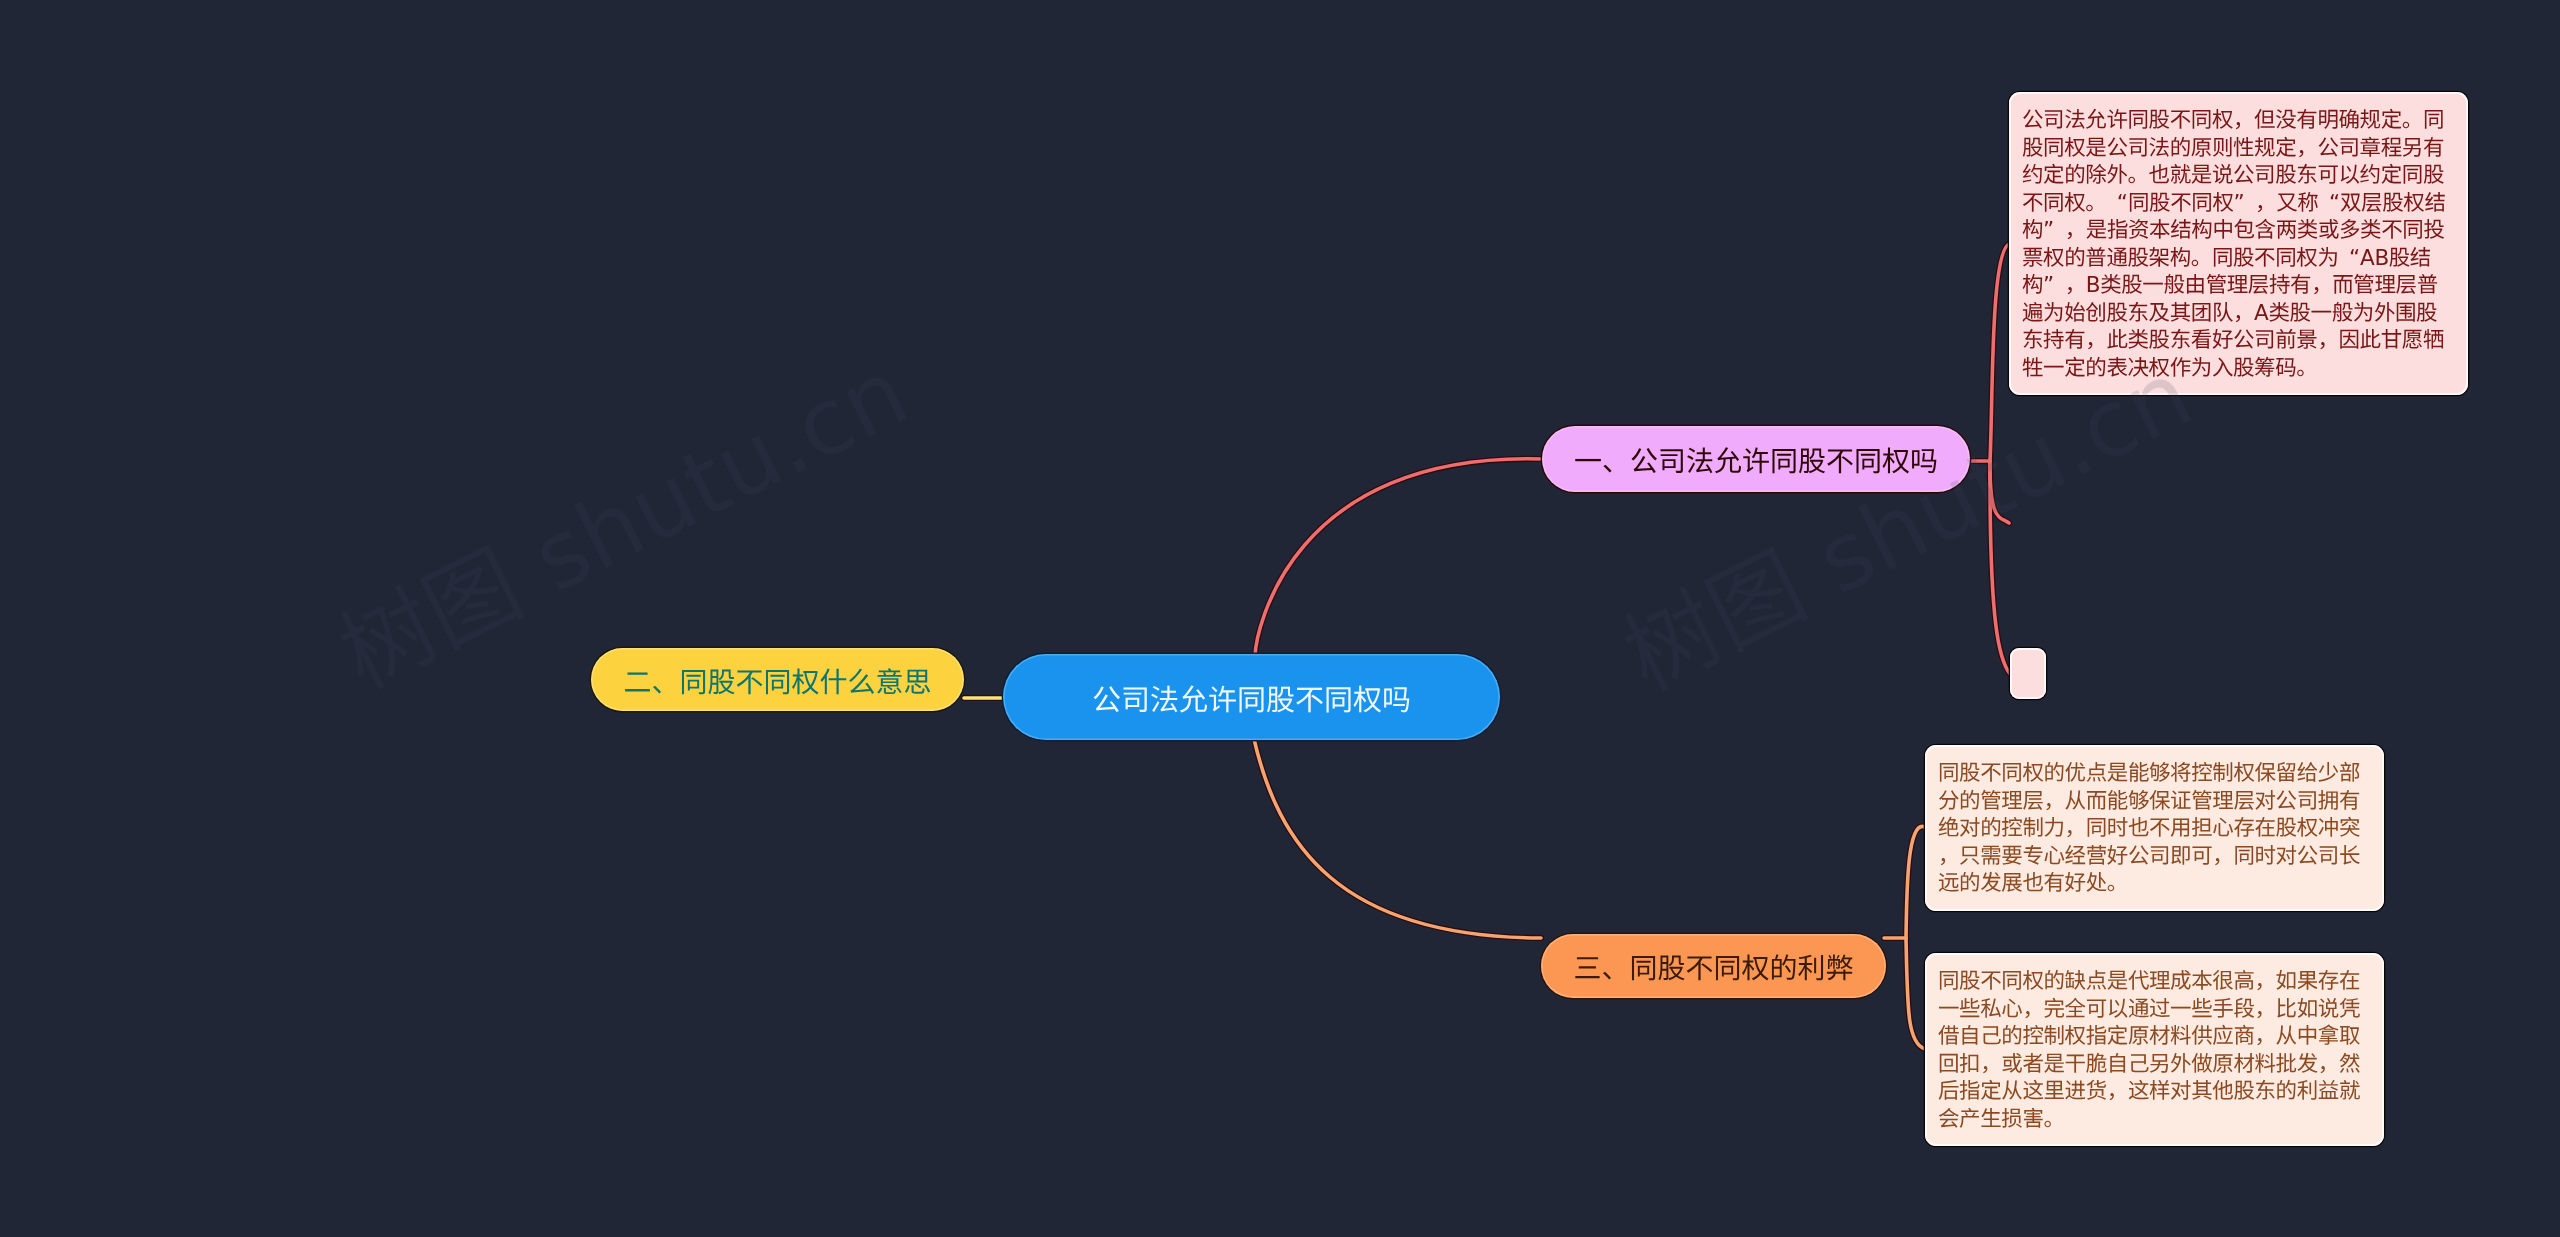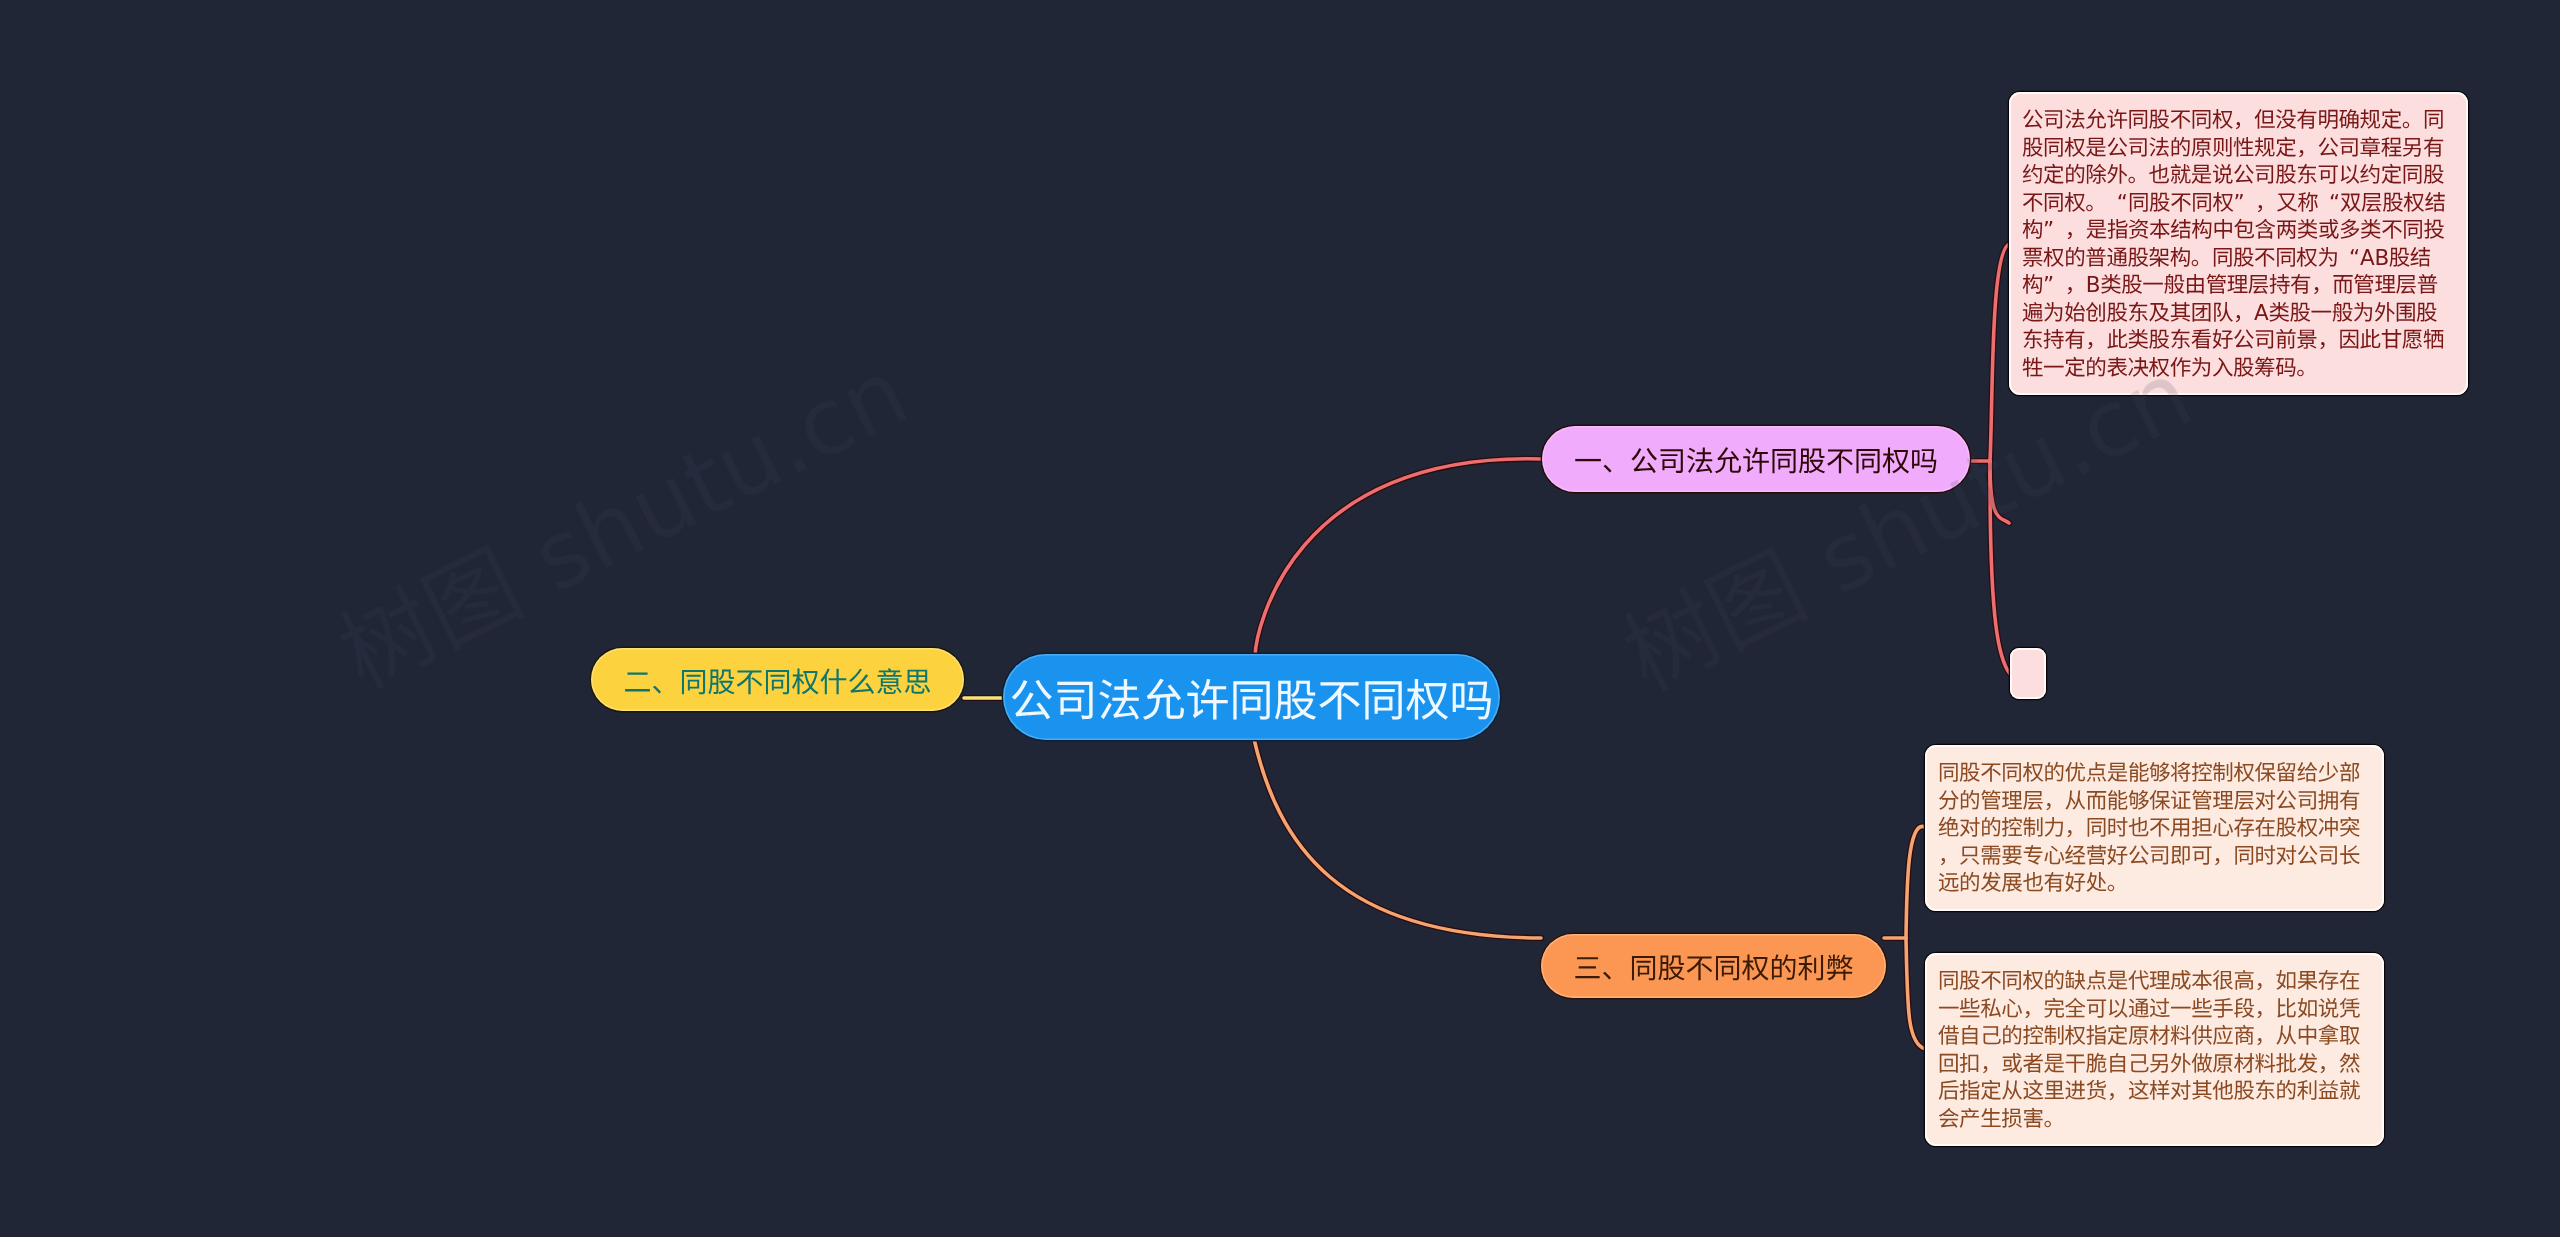--- a/index.html
+++ b/index.html
@@ -13,21 +13,21 @@
     position: relative;
   }
   #stage { position:absolute; left:0; top:0; width:2560px; height:1237px; }
   #wm { position:absolute; left:0; top:0; width:2560px; height:1237px; pointer-events:none; z-index:5; }
   #edges { position:absolute; left:0; top:0; width:2560px; height:1237px; pointer-events:none; }
 
   .node { position:absolute; display:flex; align-items:center; justify-content:center;
           white-space:nowrap; border-radius:999px; }
 
   .root { left:1003px; top:654px; width:497px; height:86px;
-          background:#1A93EE; color:#EFF8FF; font-size:44px;
+          background:#1A93EE; color:#EFF8FF; font-size:29px;
           box-shadow: 0 0 0 1.4px #04203B, inset 0 0 0 1.6px rgba(255,255,255,.22); }
   .b1 { left:1542px; top:426px; width:428px; height:66px;
         background:#f0abfc; color:#2E0707; font-size:28px;
         box-shadow: 0 0 0 1.4px #2C0708, inset 0 0 0 1.6px rgba(255,255,255,.22); }
   .b2 { left:591px;  top:648px; width:373px; height:63px;
         background:#FCD33E; color:#0f766e; font-size:28px;
         box-shadow: 0 0 0 1.4px #1C1700, inset 0 0 0 1.6px rgba(255,255,255,.30); }
   .b3 { left:1541px; top:906px; width:345px; height:64px;
         background:#FB9753; color:#3C1B06; font-size:28px;
         box-shadow: 0 0 0 1.4px #2A1203, inset 0 0 0 1.6px rgba(255,255,255,.26); margin-top: 28px; }

